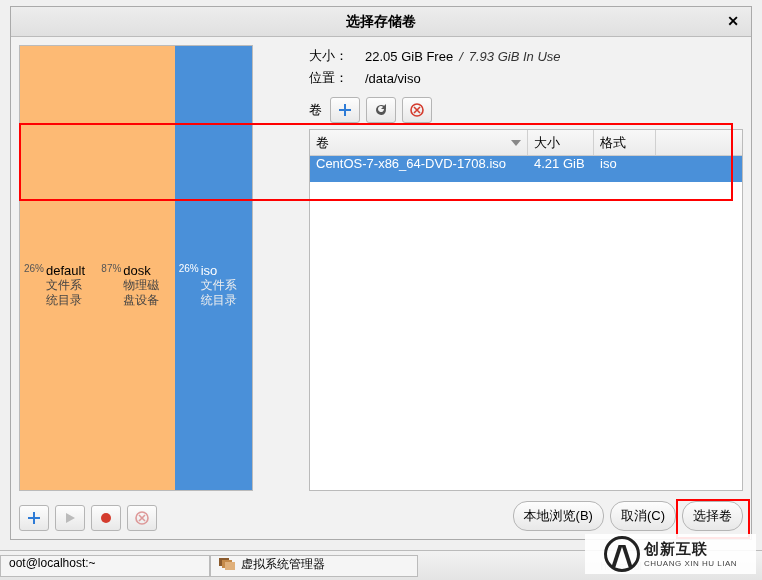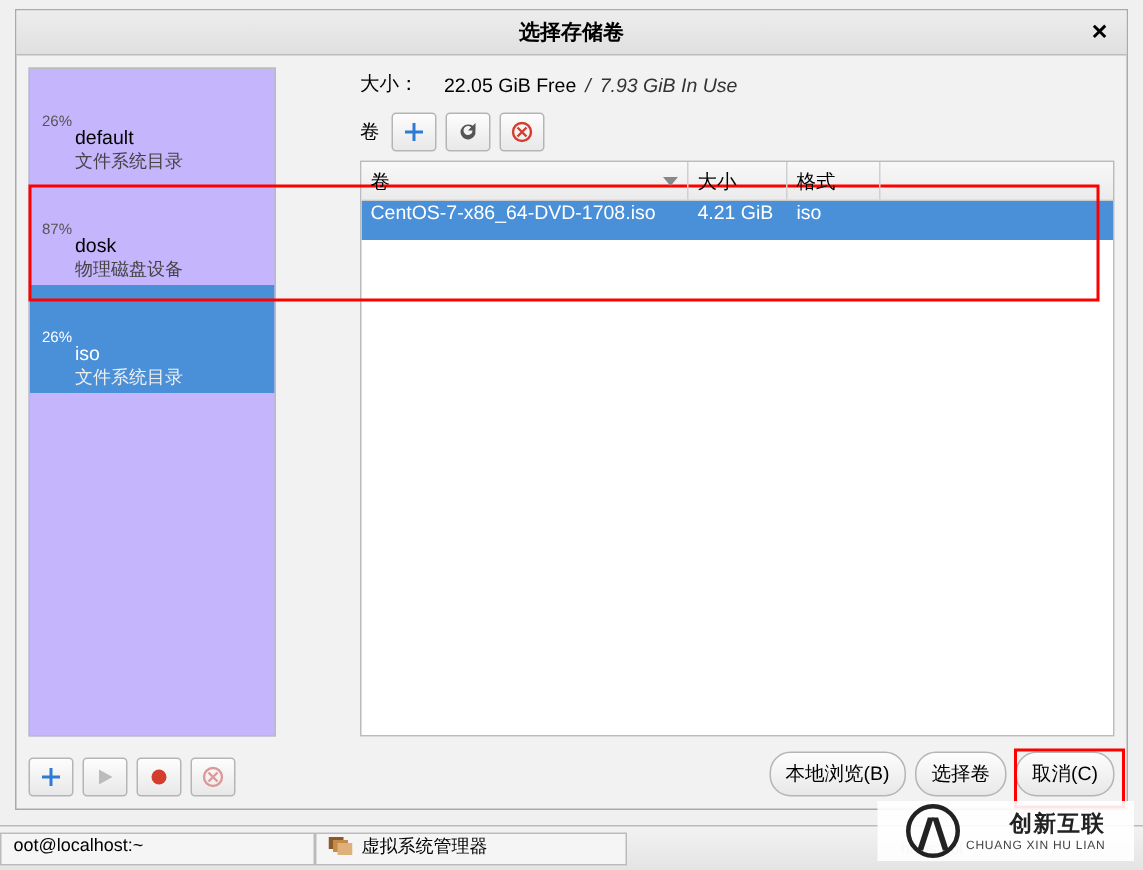--- a/index.html
+++ b/index.html
@@ -3,21 +3,21 @@
 <meta charset="utf-8">
 <style>
   * { box-sizing: border-box; margin: 0; padding: 0; font-family: "Microsoft YaHei", Arial, sans-serif; }
   body { background: #f0f0f0; width: 762px; height: 580px; position: relative; overflow: hidden; }
   .window { position: absolute; left: 10px; top: 6px; right: 10px; bottom: 40px; background: #f2f2f2; border: 1px solid #aaa; display: flex; flex-direction: column; }
   .titlebar { height: 30px; background: linear-gradient(#ededed,#e0e0e0); border-bottom: 1px solid #bbb; display: flex; align-items: center; justify-content: center; position: relative; }
   .titlebar .title { font-weight: bold; font-size: 14px; text-align: right; }
   .titlebar .close { position: absolute; right: 8px; top: 4px; width: 20px; height: 20px; cursor: pointer; display: flex; align-items: center; justify-content: center; font-size: 14px; font-weight: bold; }
   .body { flex: 1; display: flex; flex-direction: column; padding: 8px; gap: 0; }
   .upper { flex: 1; display: flex; gap: 8px; position: relative; }
-  .sidebar { width: 165px; border: 1px solid #bbb; background: #c4b5fd; display: flex; flex-direction: column; overflow: hidden; }
+  .sidebar { width: 234px; border: 1px solid #bbb; background: #fdba74; display: flex; overflow: hidden; }
   .pool { display: flex; align-items: center; padding: 4px 4px; cursor: pointer; }
   .pool.selected { background: #4a90d9; color: #fff; }
   .pool .pct { font-size: 10px; color: #555; width: 24px; text-align: right; margin-right: 2px; }
   .pool.selected .pct { color: #fff; }
   .pool .txt .name { font-size: 13px; line-height: 1.2; margin-top: 34px; }
   .pool .txt .sub { font-size: 12px; line-height: 1.2; color: #444; }
   .pool.selected .txt .sub { color: #eee; }
   .right { flex: 1; display: flex; flex-direction: column; margin-left: 48px; }
   .info-row { display: flex; align-items: center; font-size: 13px; padding: 2px 0; }
   .info-row .lbl { width: 48px; }
@@ -38,21 +38,21 @@
   .td { padding: 0 6px; overflow: hidden; white-space: nowrap; }
   .sidebar-tools { display: flex; gap: 6px; margin-top: 8px; }
   .lower { display: flex; justify-content: space-between; align-items: flex-end; margin-top: 6px; }
   .footer-btns { display: flex; gap: 6px; }
   .btn { border: 1px solid #b5b5b5; border-radius: 14px; background: linear-gradient(#fdfdfd,#e8e8e8); padding: 5px 10px; font-size: 13px; cursor: pointer; }
   .hl-red1 { position: absolute; border: 2px solid red; pointer-events: none; }
   .taskbar { position: absolute; left: 0; right: 0; bottom: 0; height: 30px; background: linear-gradient(#f2f2f2,#e4e4e4); border-top: 1px solid #bbb; display: flex; align-items: center; font-size: 12px; }
   .taskitem { border: 1px solid #bbb; height: 22px; display: flex; align-items: flex-start; padding: 0 8px; margin-left: 0px; background: #f5f5f5; gap: 6px; }
   .taskitem:first-child { width: 210px; }
   .taskitem:nth-child(2) { width: 208px; }
-  .watermark { position: absolute; right: 6px; bottom: 6px; display: flex; align-items: center; gap: 4px; background: rgba(255,255,255,0.9); padding: 2px 19px; text-align: right; }
+  .watermark { position: absolute; right: 6px; bottom: 6px; display: flex; align-items: center; gap: 4px; background: rgba(255,255,255,0.9); padding: 2px 19px; }
   .wm-logo { width: 36px; height: 36px; border-radius: 50%; border: 3px solid #222; position: relative; }
   .wm-logo::before, .wm-logo::after { content:""; position:absolute; background:#222; }
   .wm-logo::before { width:4px; height:22px; left:8px; top:6px; transform: skewX(-18deg); }
   .wm-logo::after { width:4px; height:22px; right:8px; top:6px; transform: skewX(18deg); }
   .wm-text .cn { font-size: 15px; font-weight: bold; letter-spacing: 1px; color:#222; }
   .wm-text .en { font-size: 8px; color:#444; letter-spacing: .5px; }
   svg { display: block; }
 </style>
 </head>
 <body>
@@ -91,20 +91,24 @@
           </span>
         </div>
       </div>
 
       <div class="right">
         <div class="info-row">
           <span class="lbl">大小：</span>
           <span class="free">22.05 GiB Free</span>
           <span class="inuse">/</span>
           <span class="inuse">7.93 GiB In Use</span>
+        </div>
+        <div class="info-row">
+          <span class="lbl">位置：</span>
+          <span class="free">/data/viso</span>
         </div>
 
         <div class="vol-toolbar">
           <span class="vt-lbl">卷</span>
           <span class="tbtn">
             <svg width="14" height="14" viewBox="0 0 14 14">
                 <path d="M6 1h2v12H6z M1 6h12v2H1z" fill="#2e7bd6"></path>
               </svg>
           </span>
           <span class="tbtn">
@@ -157,22 +161,22 @@
         </span>
         <span class="tbtn">
           <svg width="14" height="14" viewBox="0 0 14 14">
               <circle cx="7" cy="7" r="6" fill="none" stroke="#d99" stroke-width="1.6"></circle>
               <path d="M4 4l6 6M10 4l-6 6" stroke="#d99" stroke-width="1.6"></path>
             </svg>
         </span>
       </div>
       <div class="footer-btns">
         <button class="btn">本地浏览(B)</button>
+        <button class="btn">取消(C)</button>
         <button class="btn">选择卷</button>
-        <button class="btn">取消(C)</button>
       </div>
     </div>
 
     <div class="hl-red1" style="right:1px; bottom:0px; width:74px; height:40px;"></div>
   </div>
 </div>
 
 <div class="taskbar">
   <div class="taskitem">
     <span>oot@localhost:~</span>

